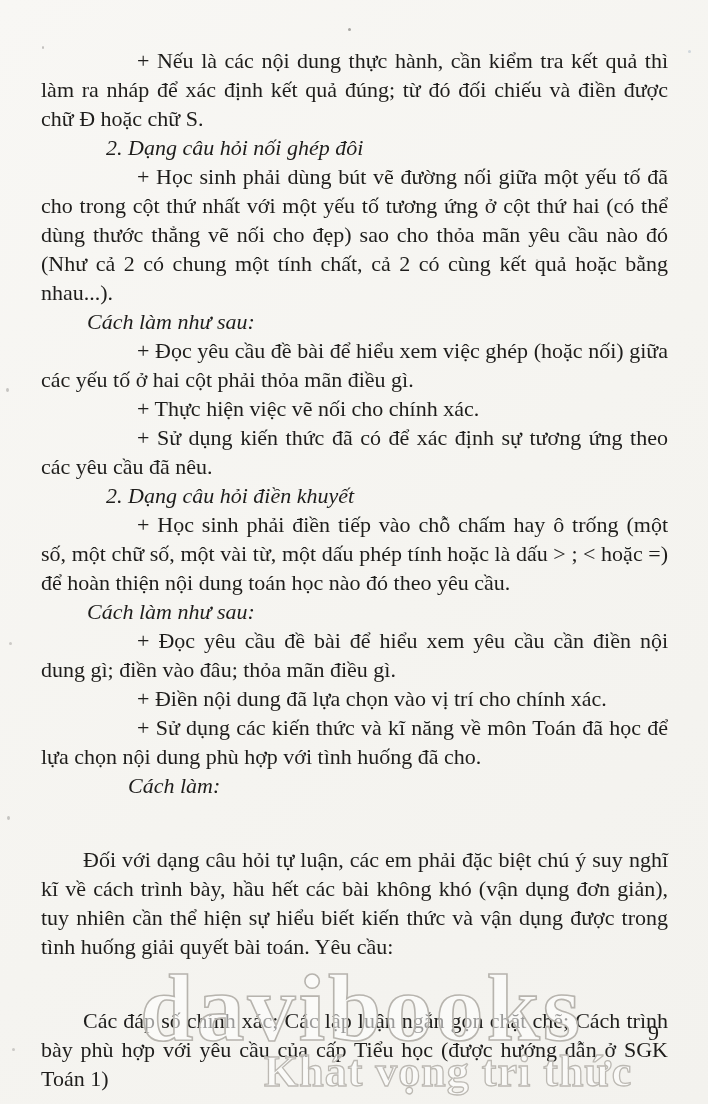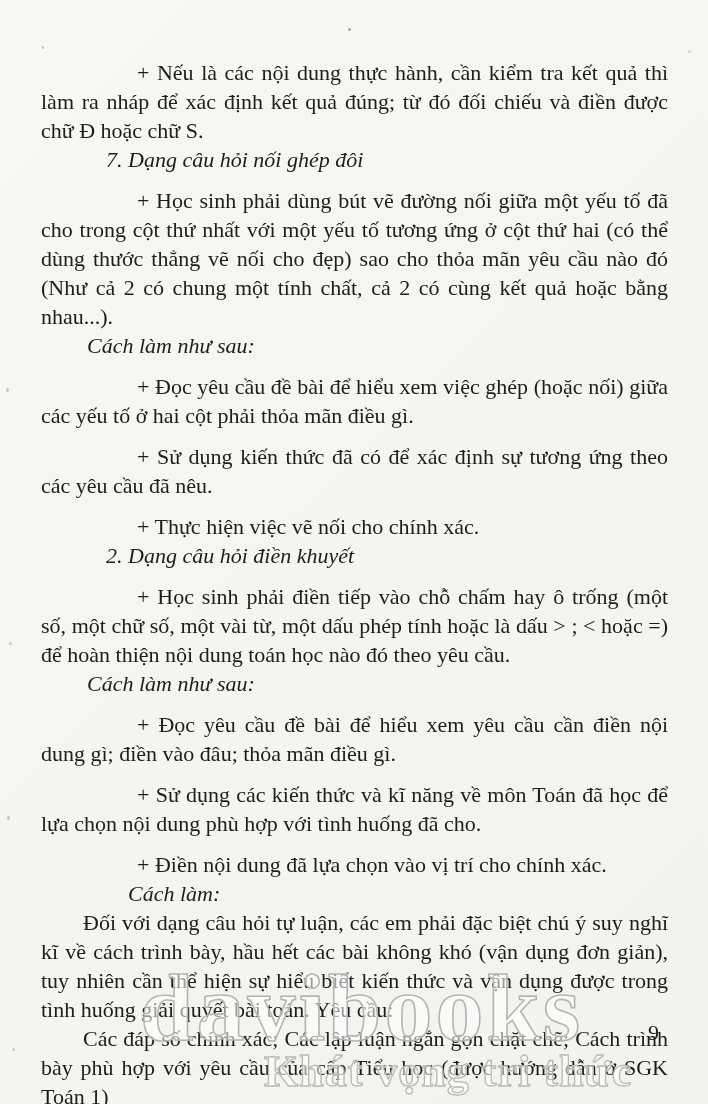--- a/index.html
+++ b/index.html
@@ -23,22 +23,22 @@
     top: 46px;
     width: 627px;
   }
   .block {
     font-size: 22px;
     line-height: 29px;
     text-align: justify;
     text-justify: inter-word;
     margin: 0;
   }
-  .block.item { text-indent: 96px; margin-top: 12px; }
-  .block.para { text-indent: 42px; }
+  .block.item { text-indent: 96px; }
+  .block.para { text-indent: 42px; margin-top: 45px; }
   .block.heading {
     font-style: italic;
     text-indent: 65px;
     text-align: left;
   }
   .block.subheading {
     font-style: italic;
     text-indent: 46px;
     text-align: left;
   }
@@ -96,32 +96,32 @@
   .speck.s7 { left: 12px;  top: 1048px;width: 3px; height: 3px; opacity: .35; }
   .speck.s8 { left: 536px; top: 259px; width: 2px; height: 2px; opacity: .4; }
 </style>
 </head>
 <body>
 
 <div class="page">
 
   <div class="text-col">
     <p class="block item">+ Nếu là các nội dung thực hành, cần kiểm tra kết quả thì làm ra nháp để xác định kết quả đúng; từ đó đối chiếu và điền được chữ Đ hoặc chữ S.</p>
-    <p class="block heading">7. Dạng câu hỏi nối ghép đôi</p>
+    <p class="block heading">2. Dạng câu hỏi nối ghép đôi</p>
     <p class="block item">+ Học sinh phải dùng bút vẽ đường nối giữa một yếu tố đã cho trong cột thứ nhất với một yếu tố tương ứng ở cột thứ hai (có thể dùng thước thẳng vẽ nối cho đẹp) sao cho thỏa mãn yêu cầu nào đó (Như cả 2 có chung một tính chất, cả 2 có cùng kết quả hoặc bằng nhau...).</p>
     <p class="block subheading">Cách làm như sau:</p>
     <p class="block item">+ Đọc yêu cầu đề bài để hiểu xem việc ghép (hoặc nối) giữa các yếu tố ở hai cột phải thỏa mãn điều gì.</p>
+    <p class="block item">+ Thực hiện việc vẽ nối cho chính xác.</p>
     <p class="block item">+ Sử dụng kiến thức đã có để xác định sự tương ứng theo các yêu cầu đã nêu.</p>
-    <p class="block item">+ Thực hiện việc vẽ nối cho chính xác.</p>
     <p class="block heading">2. Dạng câu hỏi điền khuyết</p>
     <p class="block item">+ Học sinh phải điền tiếp vào chỗ chấm hay ô trống (một số, một chữ số, một vài từ, một dấu phép tính hoặc là dấu &gt; ; &lt; hoặc =) để hoàn thiện nội dung toán học nào đó theo yêu cầu.</p>
     <p class="block subheading">Cách làm như sau:</p>
     <p class="block item">+ Đọc yêu cầu đề bài để hiểu xem yêu cầu cần điền nội dung gì; điền vào đâu; thỏa mãn điều gì.</p>
+    <p class="block item">+ Điền nội dung đã lựa chọn vào vị trí cho chính xác.</p>
     <p class="block item">+ Sử dụng các kiến thức và kĩ năng về môn Toán đã học để lựa chọn nội dung phù hợp với tình huống đã cho.</p>
-    <p class="block item">+ Điền nội dung đã lựa chọn vào vị trí cho chính xác.</p>
     <p class="block subheading2">Cách làm:</p>
     <p class="block para">Đối với dạng câu hỏi tự luận, các em phải đặc biệt chú ý suy nghĩ kĩ về cách trình bày, hầu hết các bài không khó (vận dụng đơn giản), tuy nhiên cần thể hiện sự hiểu biết kiến thức và vận dụng được trong tình huống giải quyết bài toán. Yêu cầu:</p>
     <p class="block para">Các đáp số chính xác; Các lập luận ngắn gọn chặt chẽ; Cách trình bày phù hợp với yêu cầu của cấp Tiểu học (được hướng dẫn ở SGK Toán 1)</p>
   </div>
 
   <div class="wm-brand">davibooks</div>
   <div class="wm-tagline">Khát vọng tri thức</div>
 
   <div class="page-num">9</div>
 

